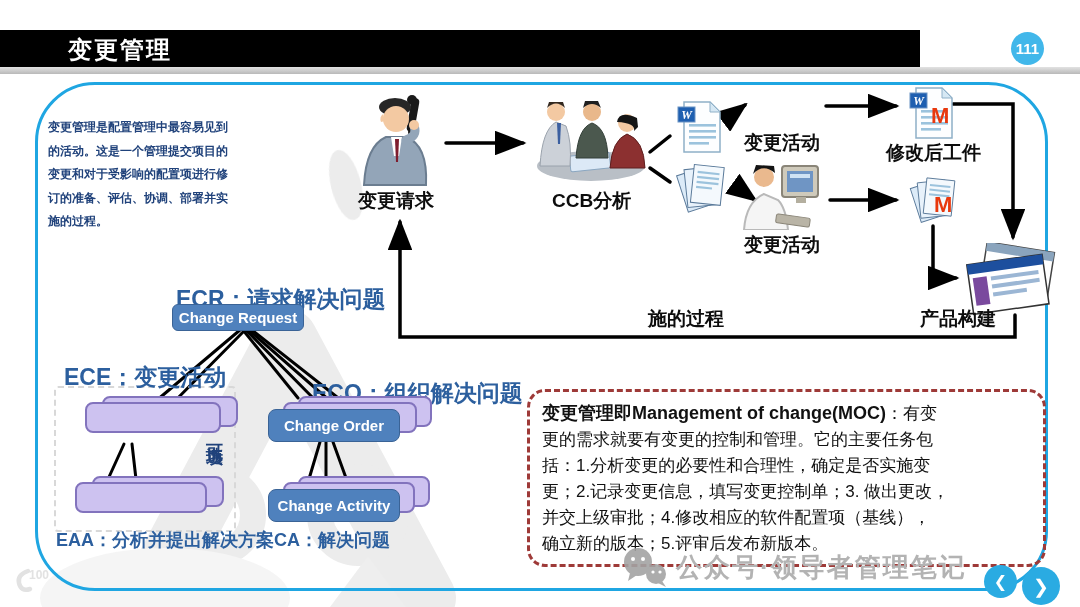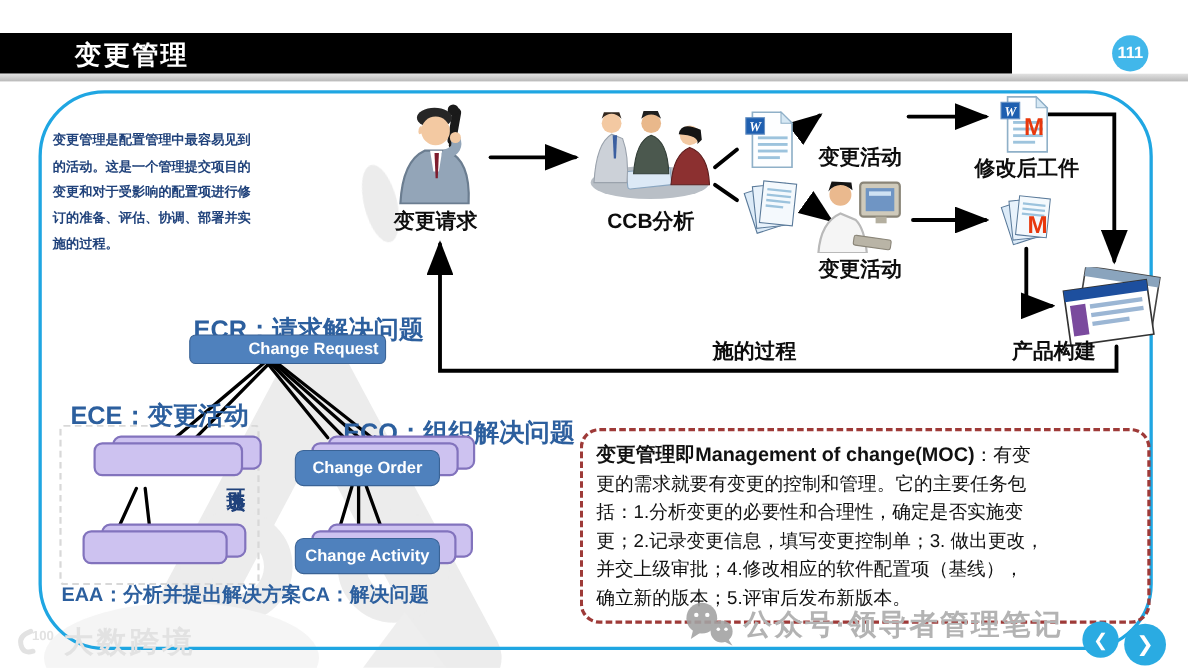--- a/index.html
+++ b/index.html
@@ -24,21 +24,21 @@
   
   .lbl{position:absolute;color:#0d0d0d;font-size:19px;font-weight:600;z-index:4;white-space:nowrap;}
   .blbl{position:absolute;color:#2c5f9e;font-size:23px;font-weight:bold;z-index:4;white-space:nowrap;}
   .m-mark{position:absolute;color:#e8380d;font-size:22px;font-weight:bold;z-index:5;font-family:"Liberation Sans",sans-serif;}
   
   .lines{position:absolute;left:0;top:0;z-index:3;pointer-events:none;}
   .icon{position:absolute;z-index:4;}
   
   .crbox{position:absolute;left:172px;top:304px;width:130px;height:25px;background:#4f81bd;
          border:1px solid #3a6396;border-radius:6px;color:#fff;font-size:15px;font-weight:bold;
-         display:flex;align-items:center;justify-content:center;z-index:4;padding-left:47px;}
+         display:flex;align-items:center;justify-content:center;z-index:4;}
   .stack{position:absolute;z-index:4;}
   .stack .pp{position:absolute;background:#cdc2f0;border:2px solid #8273bd;border-radius:8px;}
   .stack .main{position:absolute;border-radius:8px;color:#fff;font-size:15px;font-weight:bold;
                display:flex;align-items:center;justify-content:center;z-index:2;}
   .main.red{background:#c43a08;border:1px solid #8e2a05;}
   .main.blue{background:#4f81bd;border:1px solid #3a6396;}
   .optional-box{position:absolute;left:54px;top:386px;width:178px;height:142px;
                 border:2px dashed #d8d8d8;border-radius:4px;z-index:3;}
   .vtext{position:absolute;left:203px;top:430px;writing-mode:vertical-rl;color:#20427b;
          font-size:17px;font-weight:bold;letter-spacing:3px;z-index:5;}
@@ -304,17 +304,16 @@
       </g>
   </svg>
   <span class="txt">公众号·领导者管理笔记</span>
 </div>
 
 <div class="site-logo">
   <svg width="44" height="30" viewBox="0 0 44 30">
     <path d="M16,5 Q5,9 7,17 Q9,26 18,23" stroke="#e2e2e2" stroke-width="4.5" fill="none" stroke-linecap="round"></path>
     <text x="17" y="13" font-size="12" font-weight="bold" fill="#e2e2e2" font-family="Liberation Sans,sans-serif">100</text>
   </svg>
-  <span class="txt">大数跨境</span>
 </div>
 
 <div class="nav-btn nav-prev">❮</div>
 <div class="nav-btn nav-next">❯</div>
 
 </body></html>

